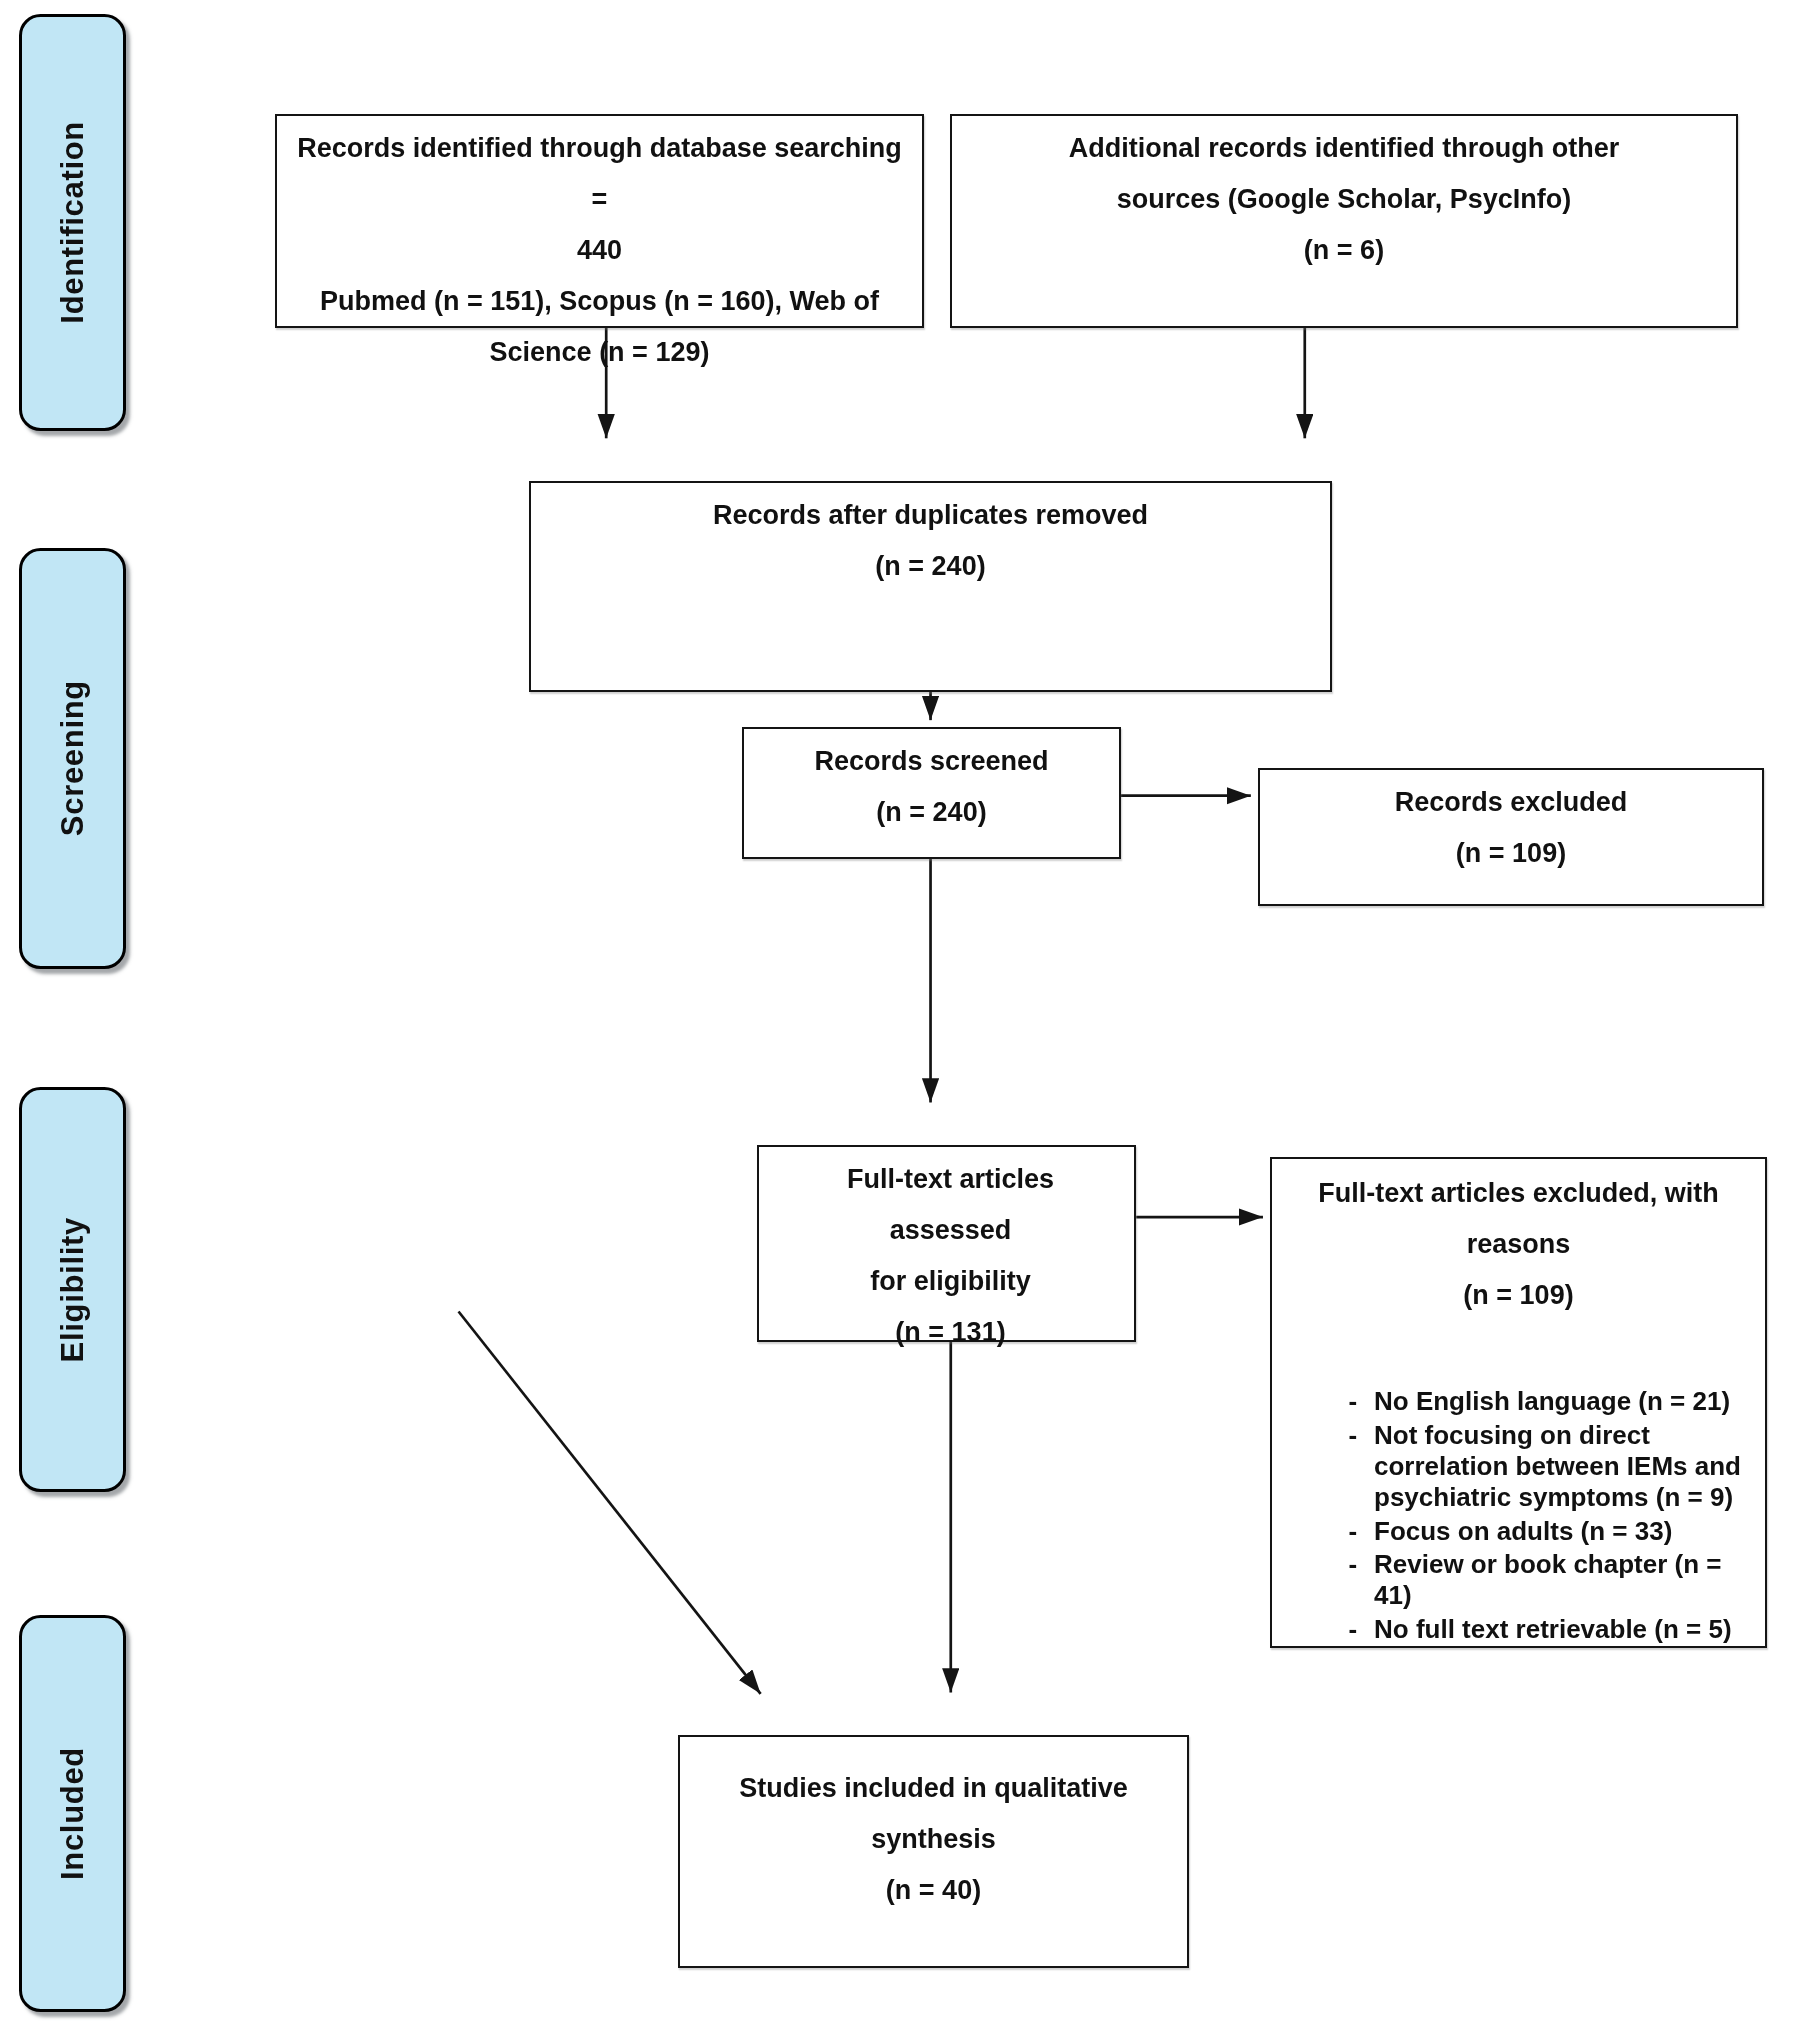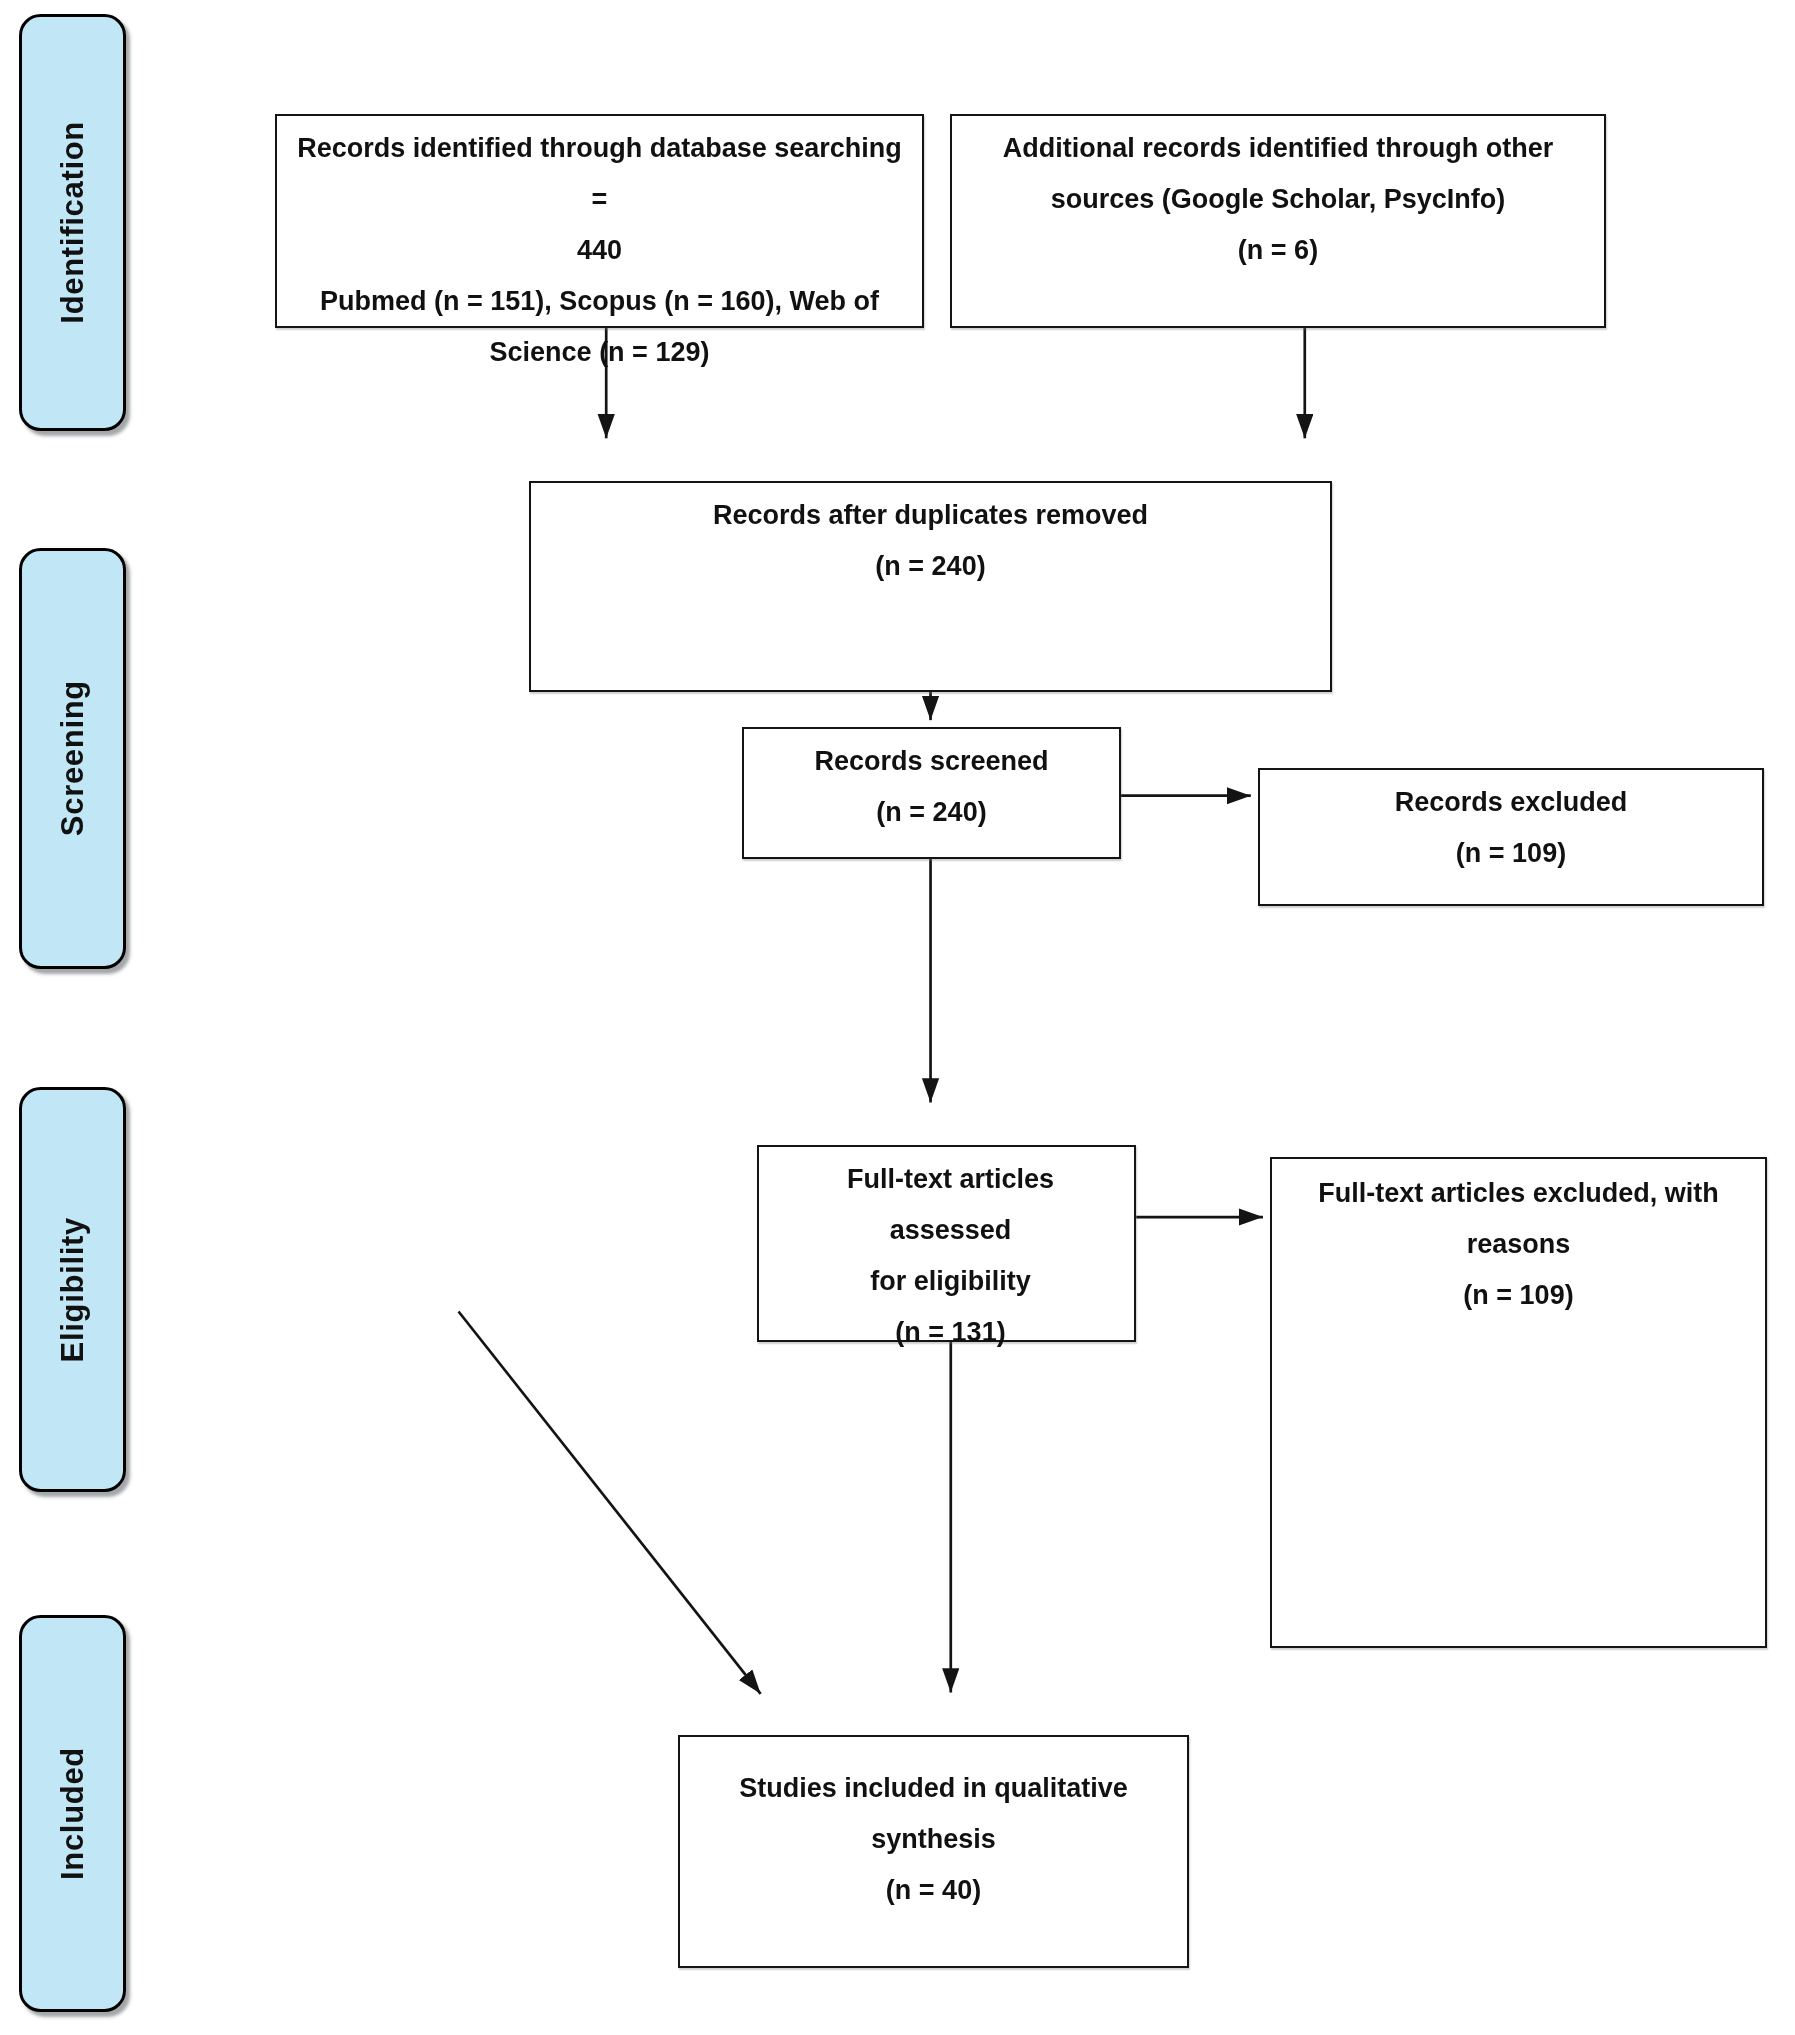--- a/index.html
+++ b/index.html
@@ -49,21 +49,21 @@
     margin-top: 36px;
   }
   .node-text {
     white-space: pre-line;
     font-size: 27px;
     font-weight: 600;
     line-height: 51px;
     padding: 6.7px 16px 0 16px;
   }
   #node-identified-db     { left: 275px;  top: 78px;  width: 649px; height: 214px; }
-  #node-identified-other  { left: 950px; top: 78px;  width: 656px; height: 214px; }
+  #node-identified-other  { left: 950px; top: 78px;  width: 788px; height: 214px; }
   #node-after-duplicates  { left: 529px;  top: 445px;  width: 803px; height: 211px; }
   #node-screened          { left: 742px; top: 691px; width: 379px; height: 132px; }
   #node-records-excluded  { left: 1258px; top: 732px; width: 506px; height: 138px; }
   #node-citation          { left: 273px;  top: 1111px; width: 370px; height: 198px; }
   #node-citation .node-text { padding-top: 15px; }
   #node-assessed          { left: 757px; top: 1109px; width: 379px; height: 197px; padding-left: 8px; }
   #node-ft-excluded       { left: 1270px; top: 1121px; width: 497px; height: 491px; text-align: left; }
   #node-included-synth    { left: 678px; top: 1699px; width: 511px; height: 233px; }
   #node-included-synth .node-text { padding-top: 26px; }
 
@@ -172,20 +172,27 @@
   <div class="node" id="node-assessed">
     <div class="node-text">Full-text articles assessed
 for eligibility
 (n = 131)</div>
   </div>
 
   <div class="node" id="node-ft-excluded">
     <div class="ft-excluded-heading">Full-text articles excluded, with
 reasons
 (n = 109)</div>
+    <ul class="reasons-list">
+      <li class="reason-item">No English language (n = 21)</li>
+      <li class="reason-item">Not focusing on direct correlation between IEMs and psychiatric symptoms (n = 9)</li>
+      <li class="reason-item">Focus on adults (n = 33)</li>
+      <li class="reason-item">Review or book chapter (n = 41)</li>
+      <li class="reason-item">No full text retrievable (n = 5)</li>
+    </ul>
   </div>
 
   <div class="node" id="node-included-synth">
     <div class="node-text">Studies included in qualitative
 synthesis
 (n = 40)</div>
   </div>
 
 </div>
 

